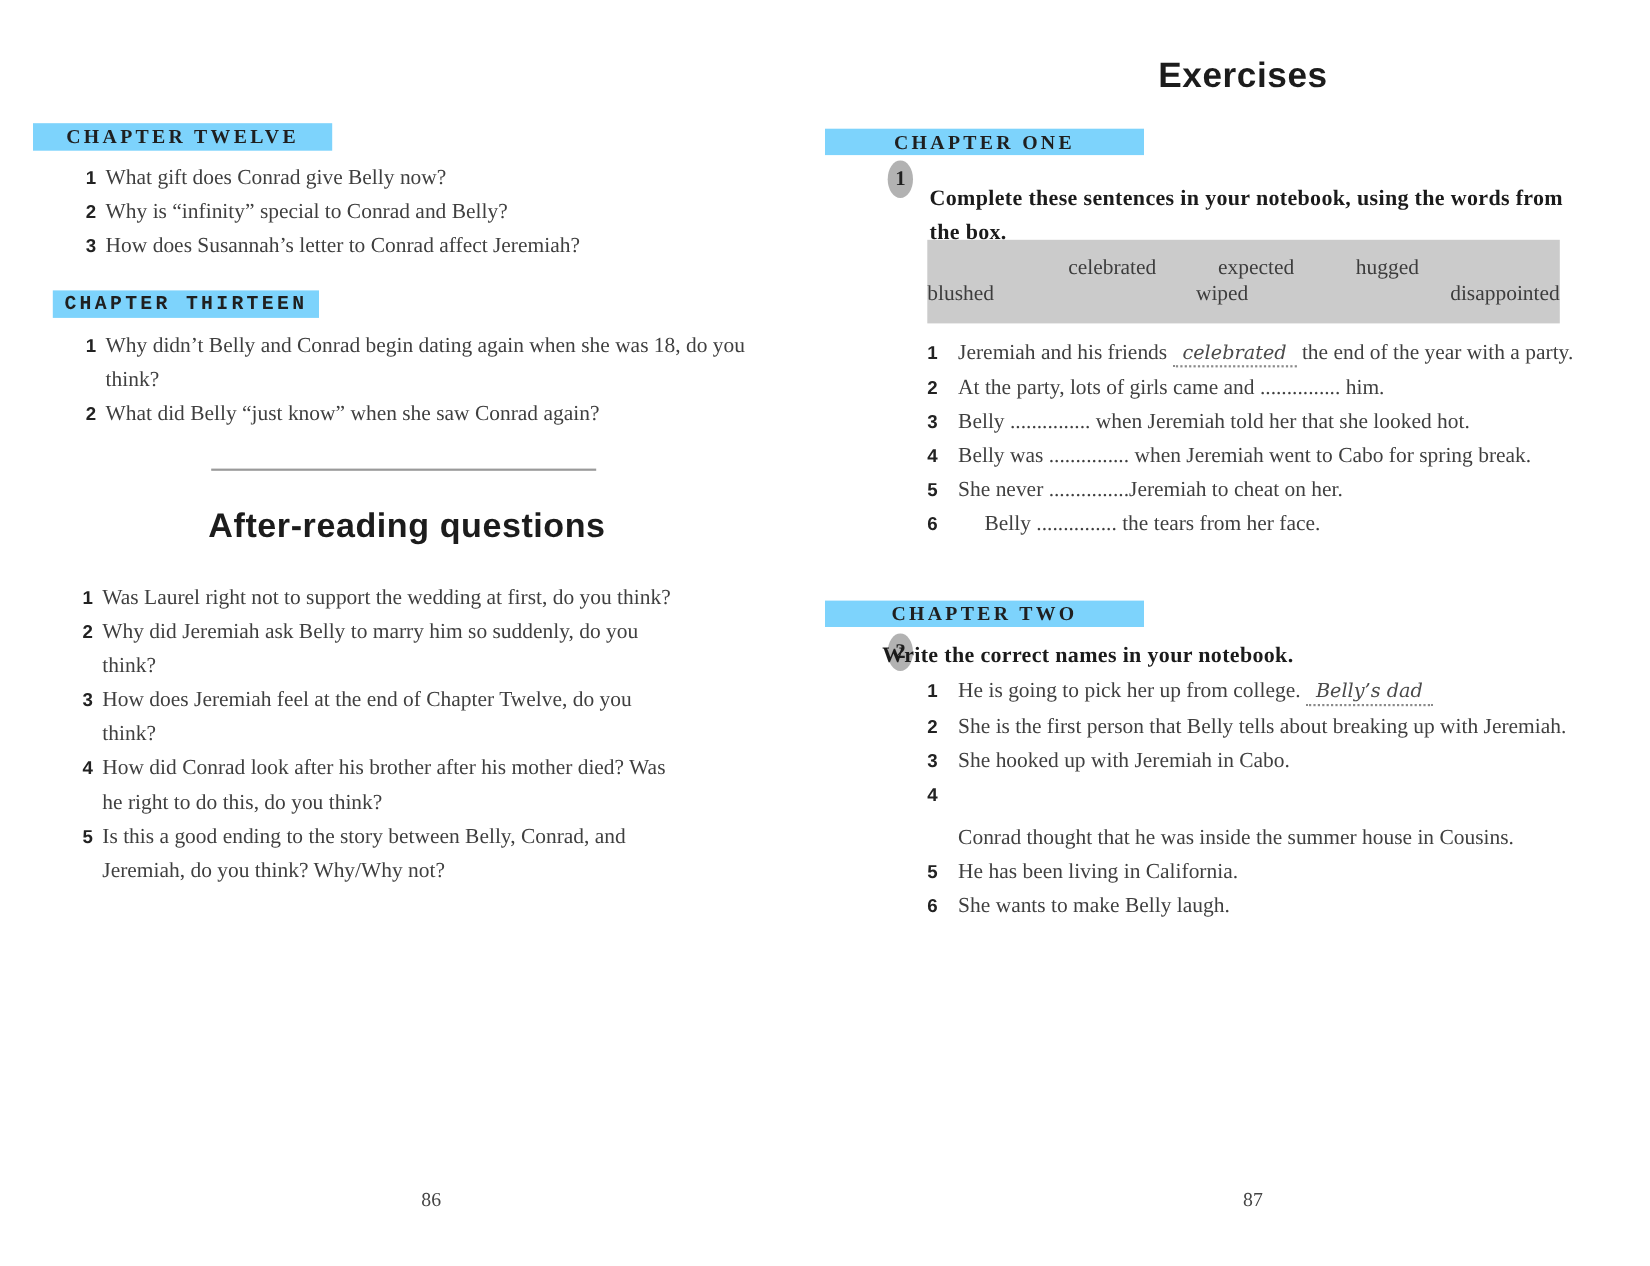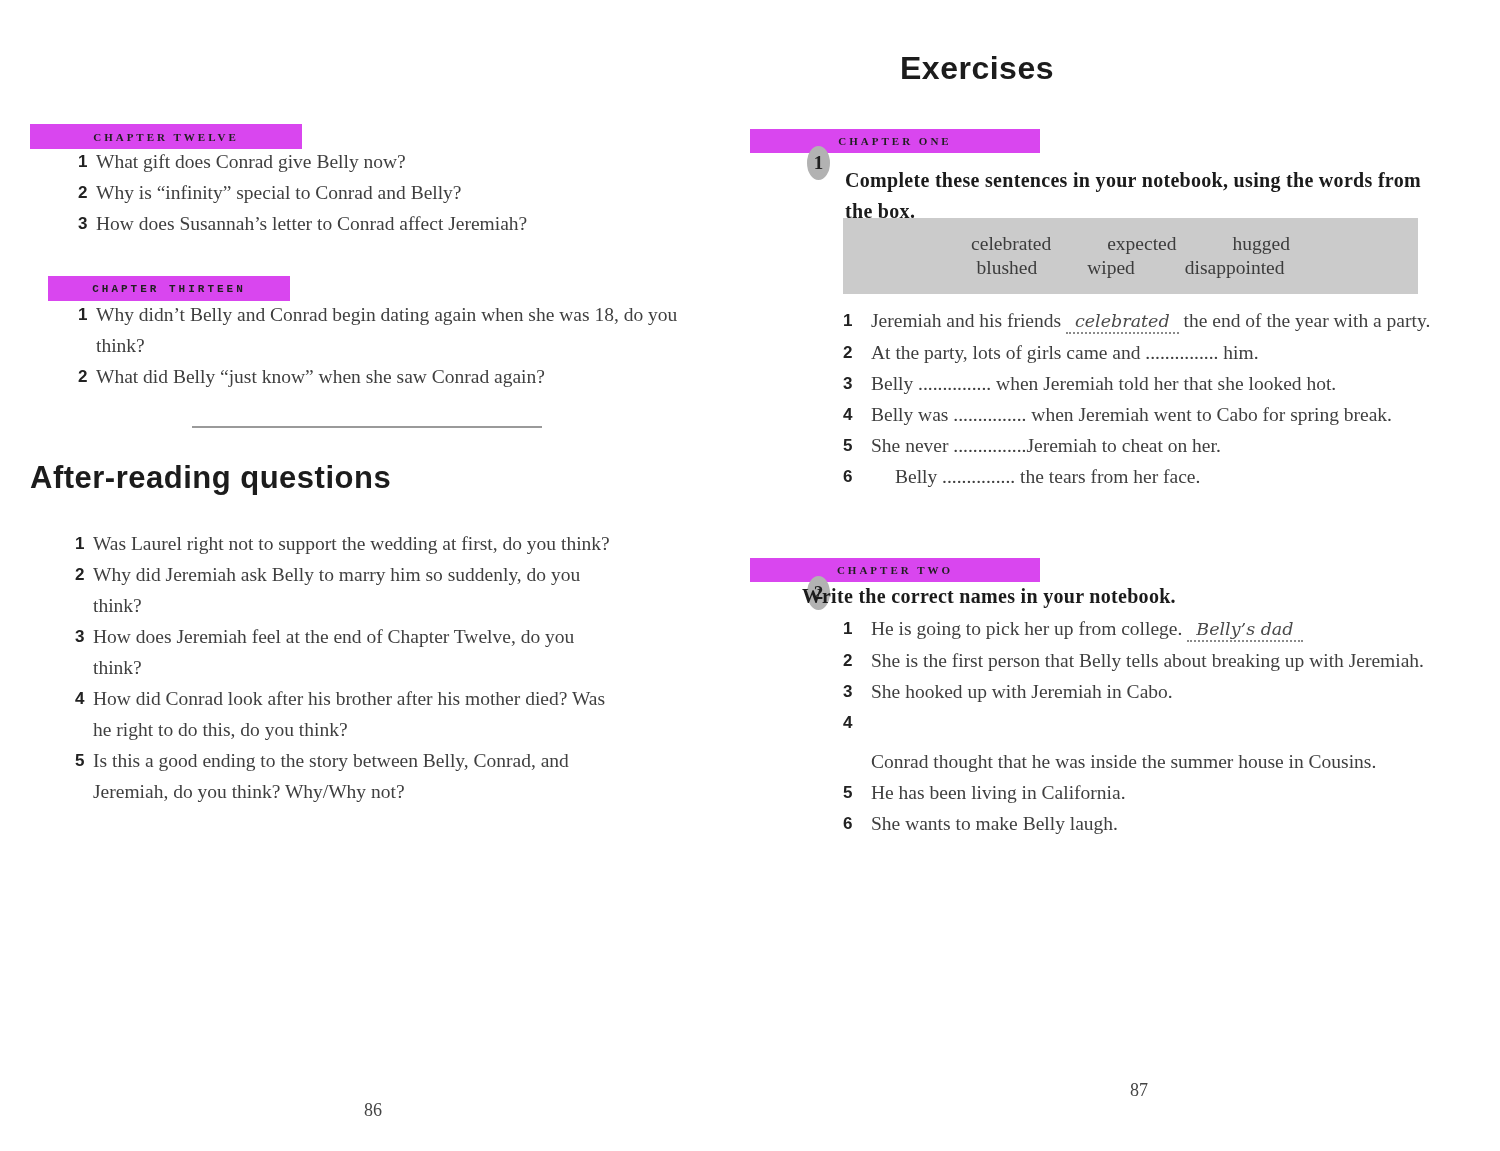--- a/index.html
+++ b/index.html
@@ -4,32 +4,31 @@
 <style>
   html,body{margin:0;padding:0;}
   body{
     width:1500px;height:1151px;position:relative;background:#ffffff;
     font-family:"Liberation Serif", serif;color:#3f3f3f;overflow:hidden;
   }
   .abs{position:absolute;}
 
   
   .chapter-bar{
-    background:#d946ef;color:#1f1f1f;
+    background:#7dd3fc;color:#1f1f1f;
     font-family:"Liberation Serif", serif;font-weight:700;
-    font-size:11px;letter-spacing:3px;
+    font-size:18px;letter-spacing:3px;
     display:flex;align-items:center;justify-content:center;
     height:25px;
-    margin-top:12px;
   }
 
   
   .big-heading{
     font-family:"Liberation Sans", sans-serif;font-weight:700;
-    font-size:31px;color:#1c1c1c;letter-spacing:0.5px;
+    font-size:31px;color:#1c1c1c;letter-spacing:0.5px;text-align:center;
   }
 
   
   .q-list{display:flex;flex-direction:column;}
   .q-item{display:flex;align-items:flex-start;}
   .q-num{
     font-family:"Liberation Sans", sans-serif;font-weight:700;
     font-size:17px;color:#222;width:18px;flex:0 0 18px;
     line-height:31px;text-align:left;
   }
@@ -123,37 +122,37 @@
   <div class="q-item">
     <span class="q-num">4</span>
     <span class="q-txt" style="width:530px;">How did Conrad look after his brother after his mother died? Was he right to do this, do you think?</span>
   </div>
   <div class="q-item">
     <span class="q-num">5</span>
     <span class="q-txt" style="width:530px;">Is this a good ending to the story between Belly, Conrad, and Jeremiah, do you think? Why/Why not?</span>
   </div>
 </div>
 
-<div class="abs page-number" style="left:364px;top:1080px;margin-top:20px;">86</div>
+<div class="abs page-number" style="left:383px;top:1080px;">86</div>
 
 <div class="abs big-heading" style="left:900px;top:50px;width:460px;font-size:32px;">Exercises</div>
 
 <div class="abs chapter-bar" style="left:750px;top:117px;width:290px;height:24px;">CHAPTER ONE</div>
 
 <div class="abs num-badge" style="left:807px;top:146px;">1</div>
 
 <div class="abs instruction" style="left:845px;top:165px;width:580px;">Complete these sentences in your notebook, using the words from the box.</div>
 
 <div class="abs word-box" style="left:843px;top:218px;width:575px;height:76px;">
   <div class="wb-row">
     <span class="wb-word">celebrated</span>
     <span class="wb-word">expected</span>
     <span class="wb-word">hugged</span>
   </div>
-  <div class="wb-row" style="gap:50px;">
+  <div class="wb-row" style="gap:50px;justify-content:space-between;">
     <span class="wb-word">blushed</span>
     <span class="wb-word">wiped</span>
     <span class="wb-word">disappointed</span>
   </div>
 </div>
 
 <div class="abs q-list" style="left:843px;top:305px;width:600px;">
   <div class="q-item">
     <span class="q-num" style="flex-basis:14px;width:14px;margin-right:14px;">1</span>
     <span class="q-txt" style="width:565px;"><span>Jeremiah and his friends</span>

